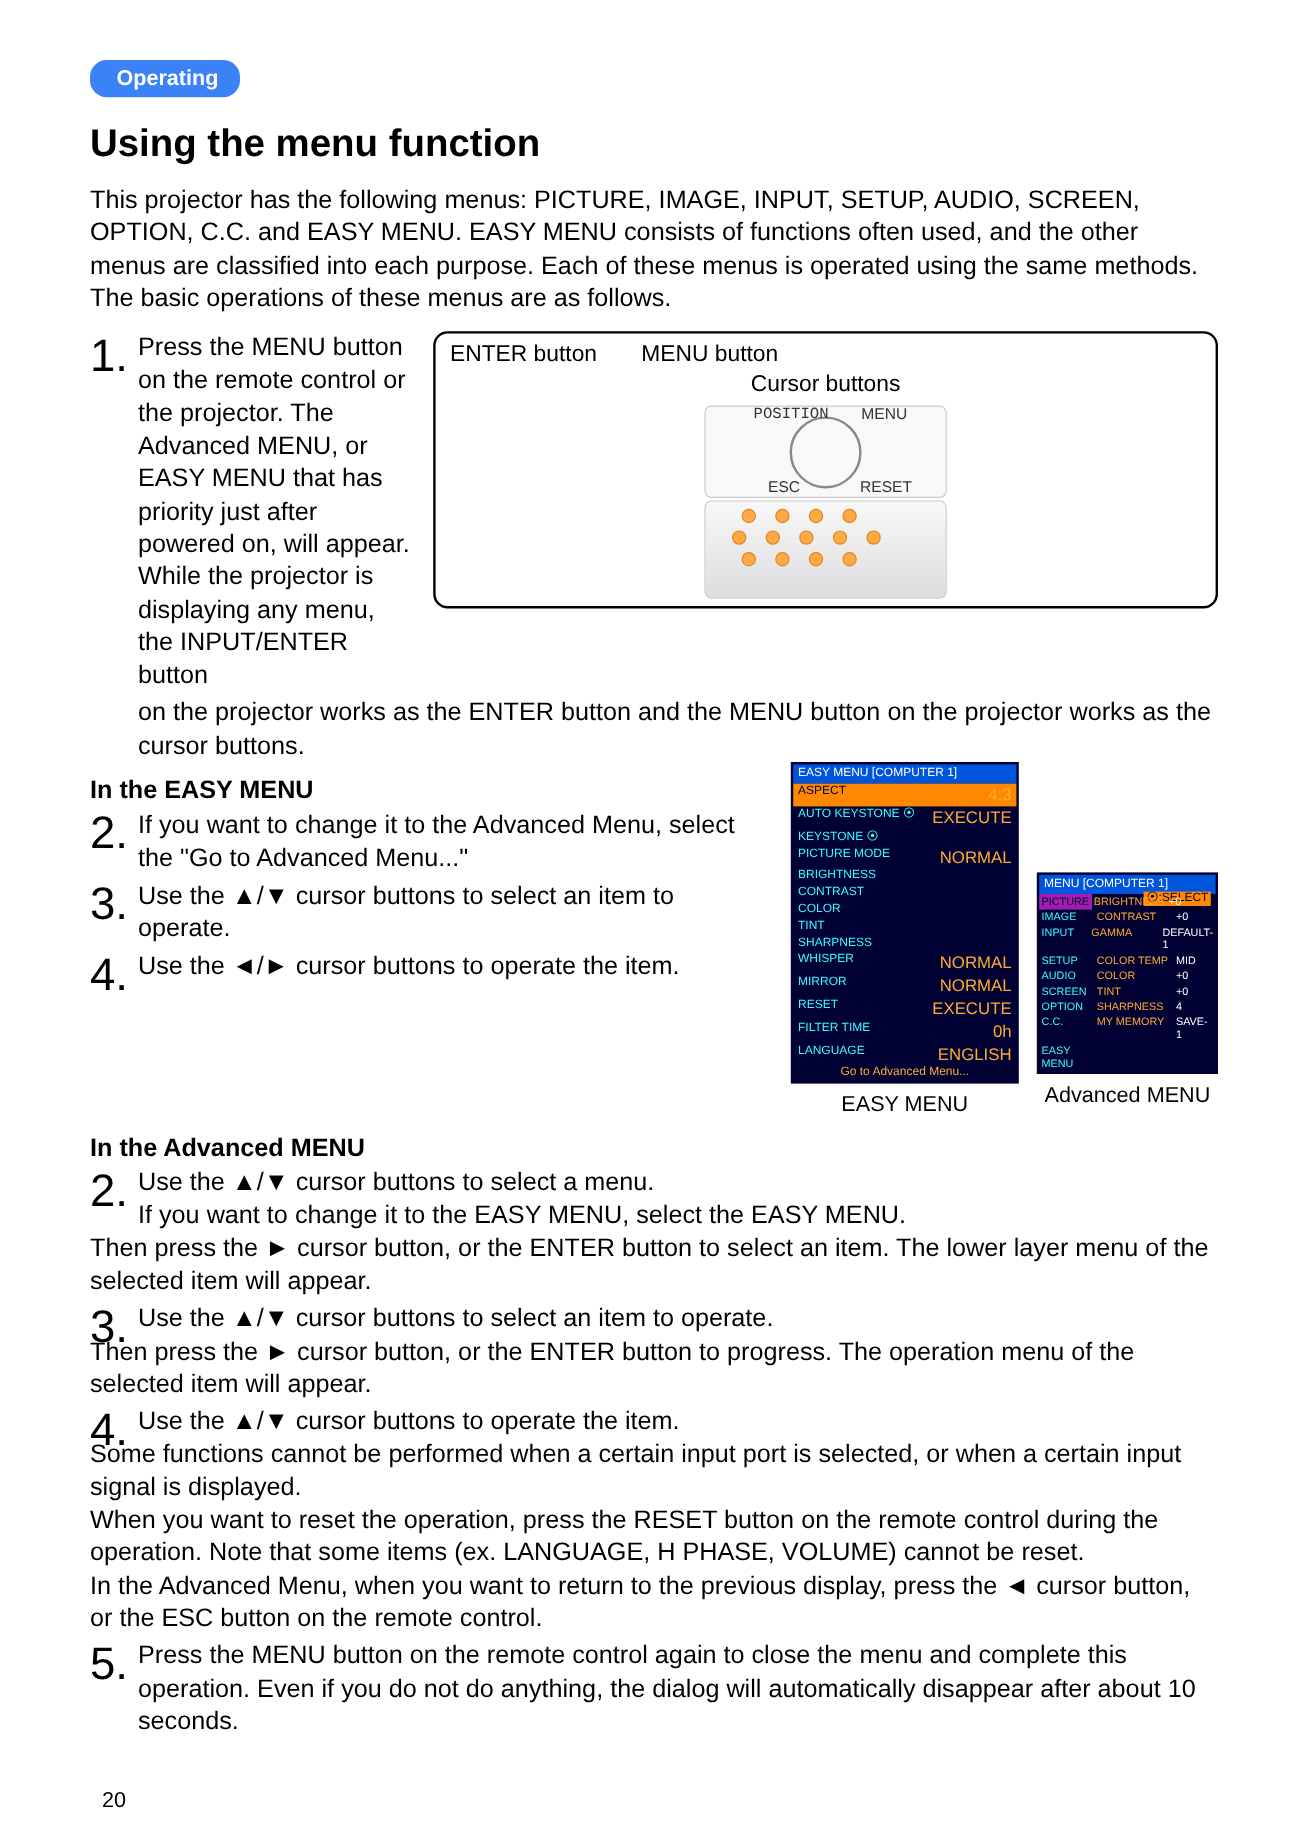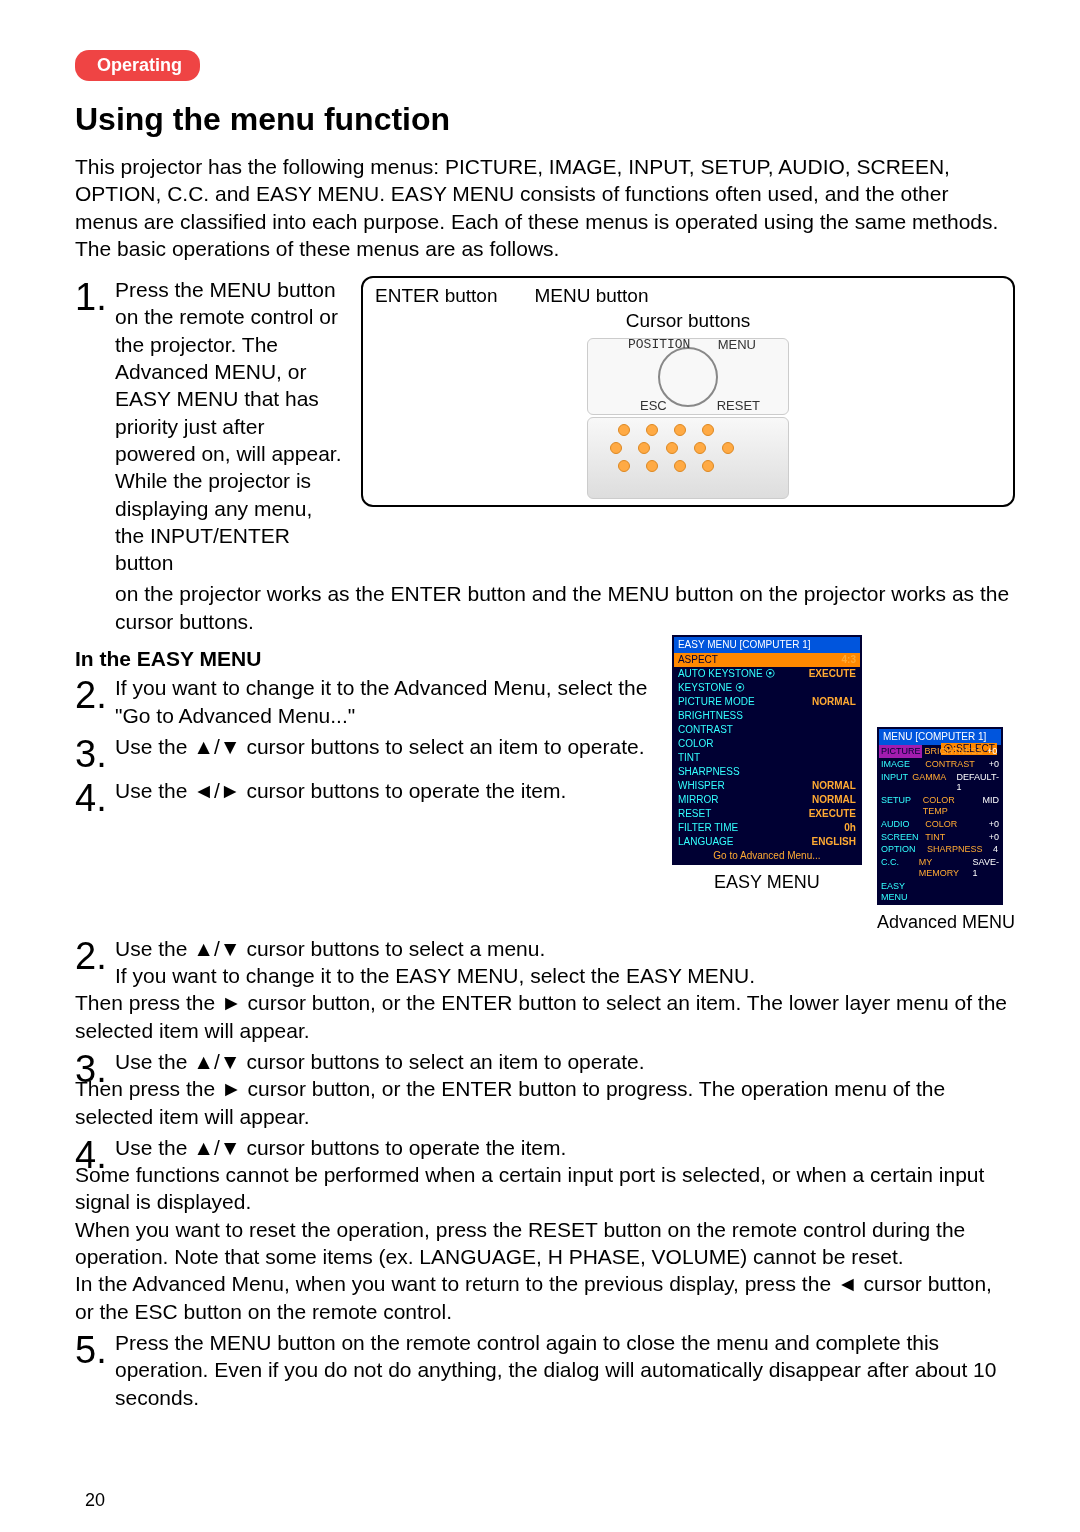--- a/index.html
+++ b/index.html
@@ -12,21 +12,21 @@
     line-height: 1.3;
   }
   .page {
     width: 1080px;
     min-height: 1532px;
     position: relative;
     padding: 50px 65px 30px 75px;
     box-sizing: border-box;
   }
   .pill {
-    background: #ef4444;
+    background: #3b82f6;
     color: #fff;
     font-weight: bold;
     font-size: 18px;
     padding: 4px 18px 4px 22px;
     border-radius: 14px;
     display: inline-block;
     margin-bottom: 18px;
   }
   h1 {
     font-size: 32px;
@@ -99,22 +99,22 @@
     position:absolute; width:10px; height:10px; border-radius:50%;
     background:#fa4; border:1px solid #d82;
   }
   .menu-sc {
     background:#003; color:#3ff; font-size:10px; line-height:1.2;
     width: 190px; padding:2px; box-sizing:border-box;
   }
   .menu-sc .title { background:#0055dd; color:#fff; padding:2px 4px; font-size:10px;}
   .menu-sc .row { display:flex; justify-content:space-between; padding:1px 4px; color:#3ff; }
   .menu-sc .row.sel { background:#f80; color:#003; }
-  .menu-sc .row .v { color:#fa3; font-size:10px;font-weight:bold; }
-  .menu-sc.adv { width: 126px; font-size:9px; }
+  .menu-sc .row .v { color:#fa3; font-size:14px; }
+  .menu-sc.adv { width: 151px; font-size:9px; }
   .menu-sc.adv .sel { background:#a21caf; color:#003; }
   .menu-sc.adv .col2 { display:flex; }
   .menu-sc.adv .col2 > div { padding:1px 2px; }
   .menu-sc.adv .left { width:42px; }
   .menu-sc.adv .mid { width:62px; color:#fa3;}
   .menu-sc.adv .right { flex:1; color:#fff;}
   .caption { font-size:18px; text-align:center; margin-top:6px;}
   .screens { display:flex; gap:15px; justify-content:flex-end; }
   .screens > div { }
   .bottom-row { display:flex; gap:20px; }
@@ -300,20 +300,21 @@
               <div class="left">EASY MENU</div>
               <div class="mid"></div>
               <div class="right"></div>
             </div>
           </div>
         <div class="caption">Advanced MENU</div>
       </div>
     </div>
   </div>
 
+  <div class="subhead">In the Advanced MENU</div>
   <ol class="steps">
     <li>
         <div class="num">2</div>
       <div class="step-body">
         <div>Use the ▲/▼ cursor buttons to select a menu.</div>
         <div>If you want to change it to the EASY MENU, select the EASY MENU.</div>
         <div style="margin-left:-40px;">Then press the ► cursor button, or the ENTER button to select an item. The lower layer menu of the selected item will appear.</div>
       </div>
       </li>
     <li>

